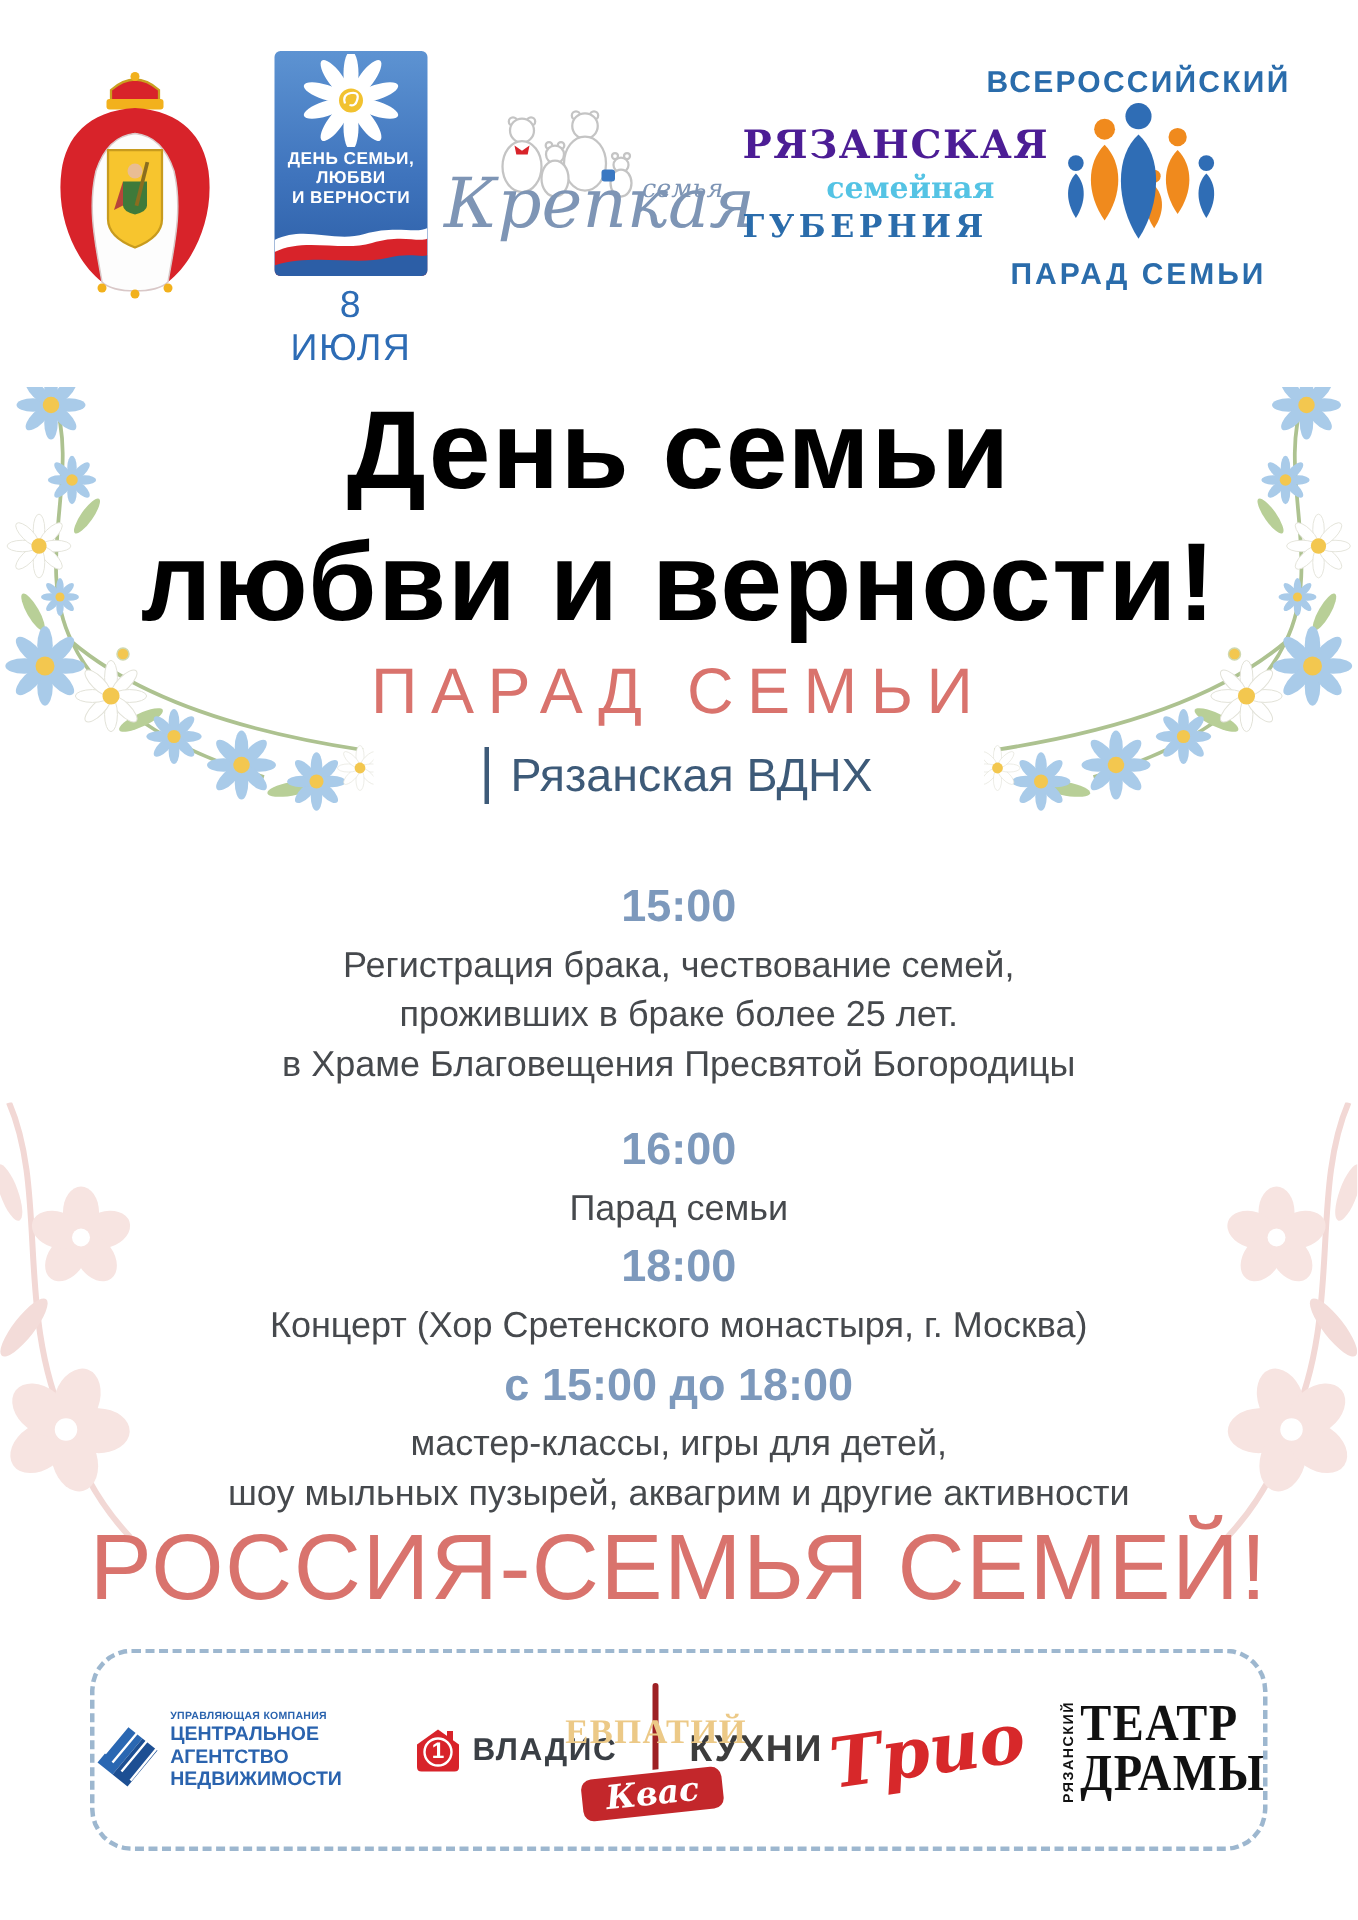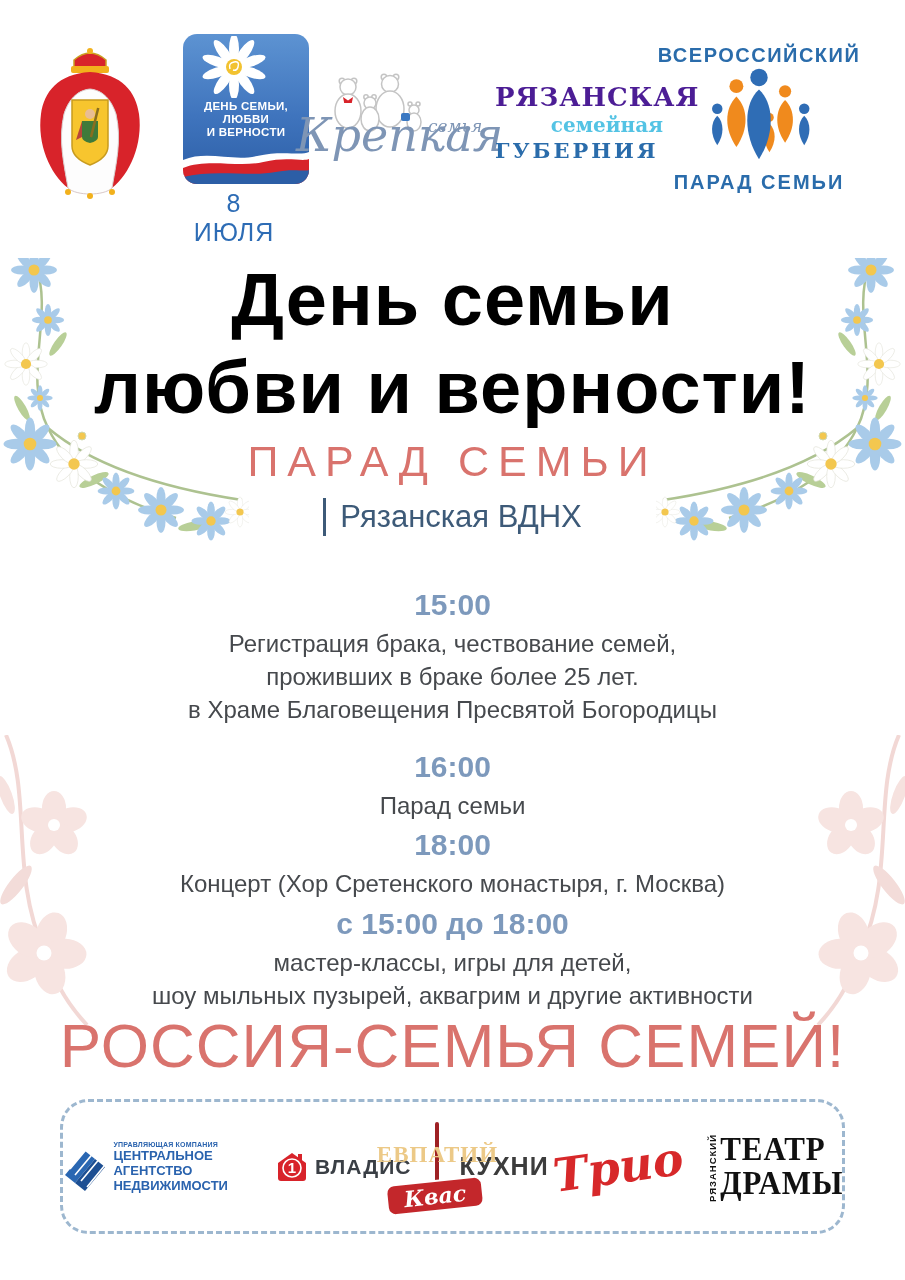--- a/index.html
+++ b/index.html
@@ -10,21 +10,21 @@
   .pinkflower{position:absolute;top:735px;}
   .pf-left{left:-8px;}
   .pf-right{right:-8px;transform:scaleX(-1);}
   .garland{position:absolute;top:258px;}
   .g-left{left:-6px;}
   .g-right{right:-6px;transform:scaleX(-1);}
 
   
   .coat{position:absolute;left:24px;top:44px;}
   .badge-wrap{position:absolute;left:183px;top:34px;width:102px;text-align:center;}
-  .badge{position:relative;width:126px;height:150px;border-radius:14px;overflow:hidden;
+  .badge{position:relative;width:102px;height:150px;border-radius:4px;overflow:hidden;
          background:linear-gradient(180deg,#5d93d2 0%,#3f74bd 55%,#2c5ea6 100%);}
   .badge-daisy{position:absolute;left:8px;top:2px;}
   .badge-text{position:absolute;left:0;right:0;top:66px;color:#fff;font-weight:bold;
               font-size:11.5px;line-height:13px;letter-spacing:.3px;}
   .badge-wave{position:absolute;left:0;right:0;bottom:0;height:40px;width:100%;}
   .badge-date{margin-top:5px;font-size:25px;font-weight:normal;color:#2d6cb5;letter-spacing:1px;}
 
   .krepkaya{position:absolute;left:296px;top:66px;width:195px;height:118px;}
   .bears{position:absolute;left:22px;top:0;}
   .krep-script{position:absolute;left:0;top:42px;font-family:"DejaVu Serif",serif;

